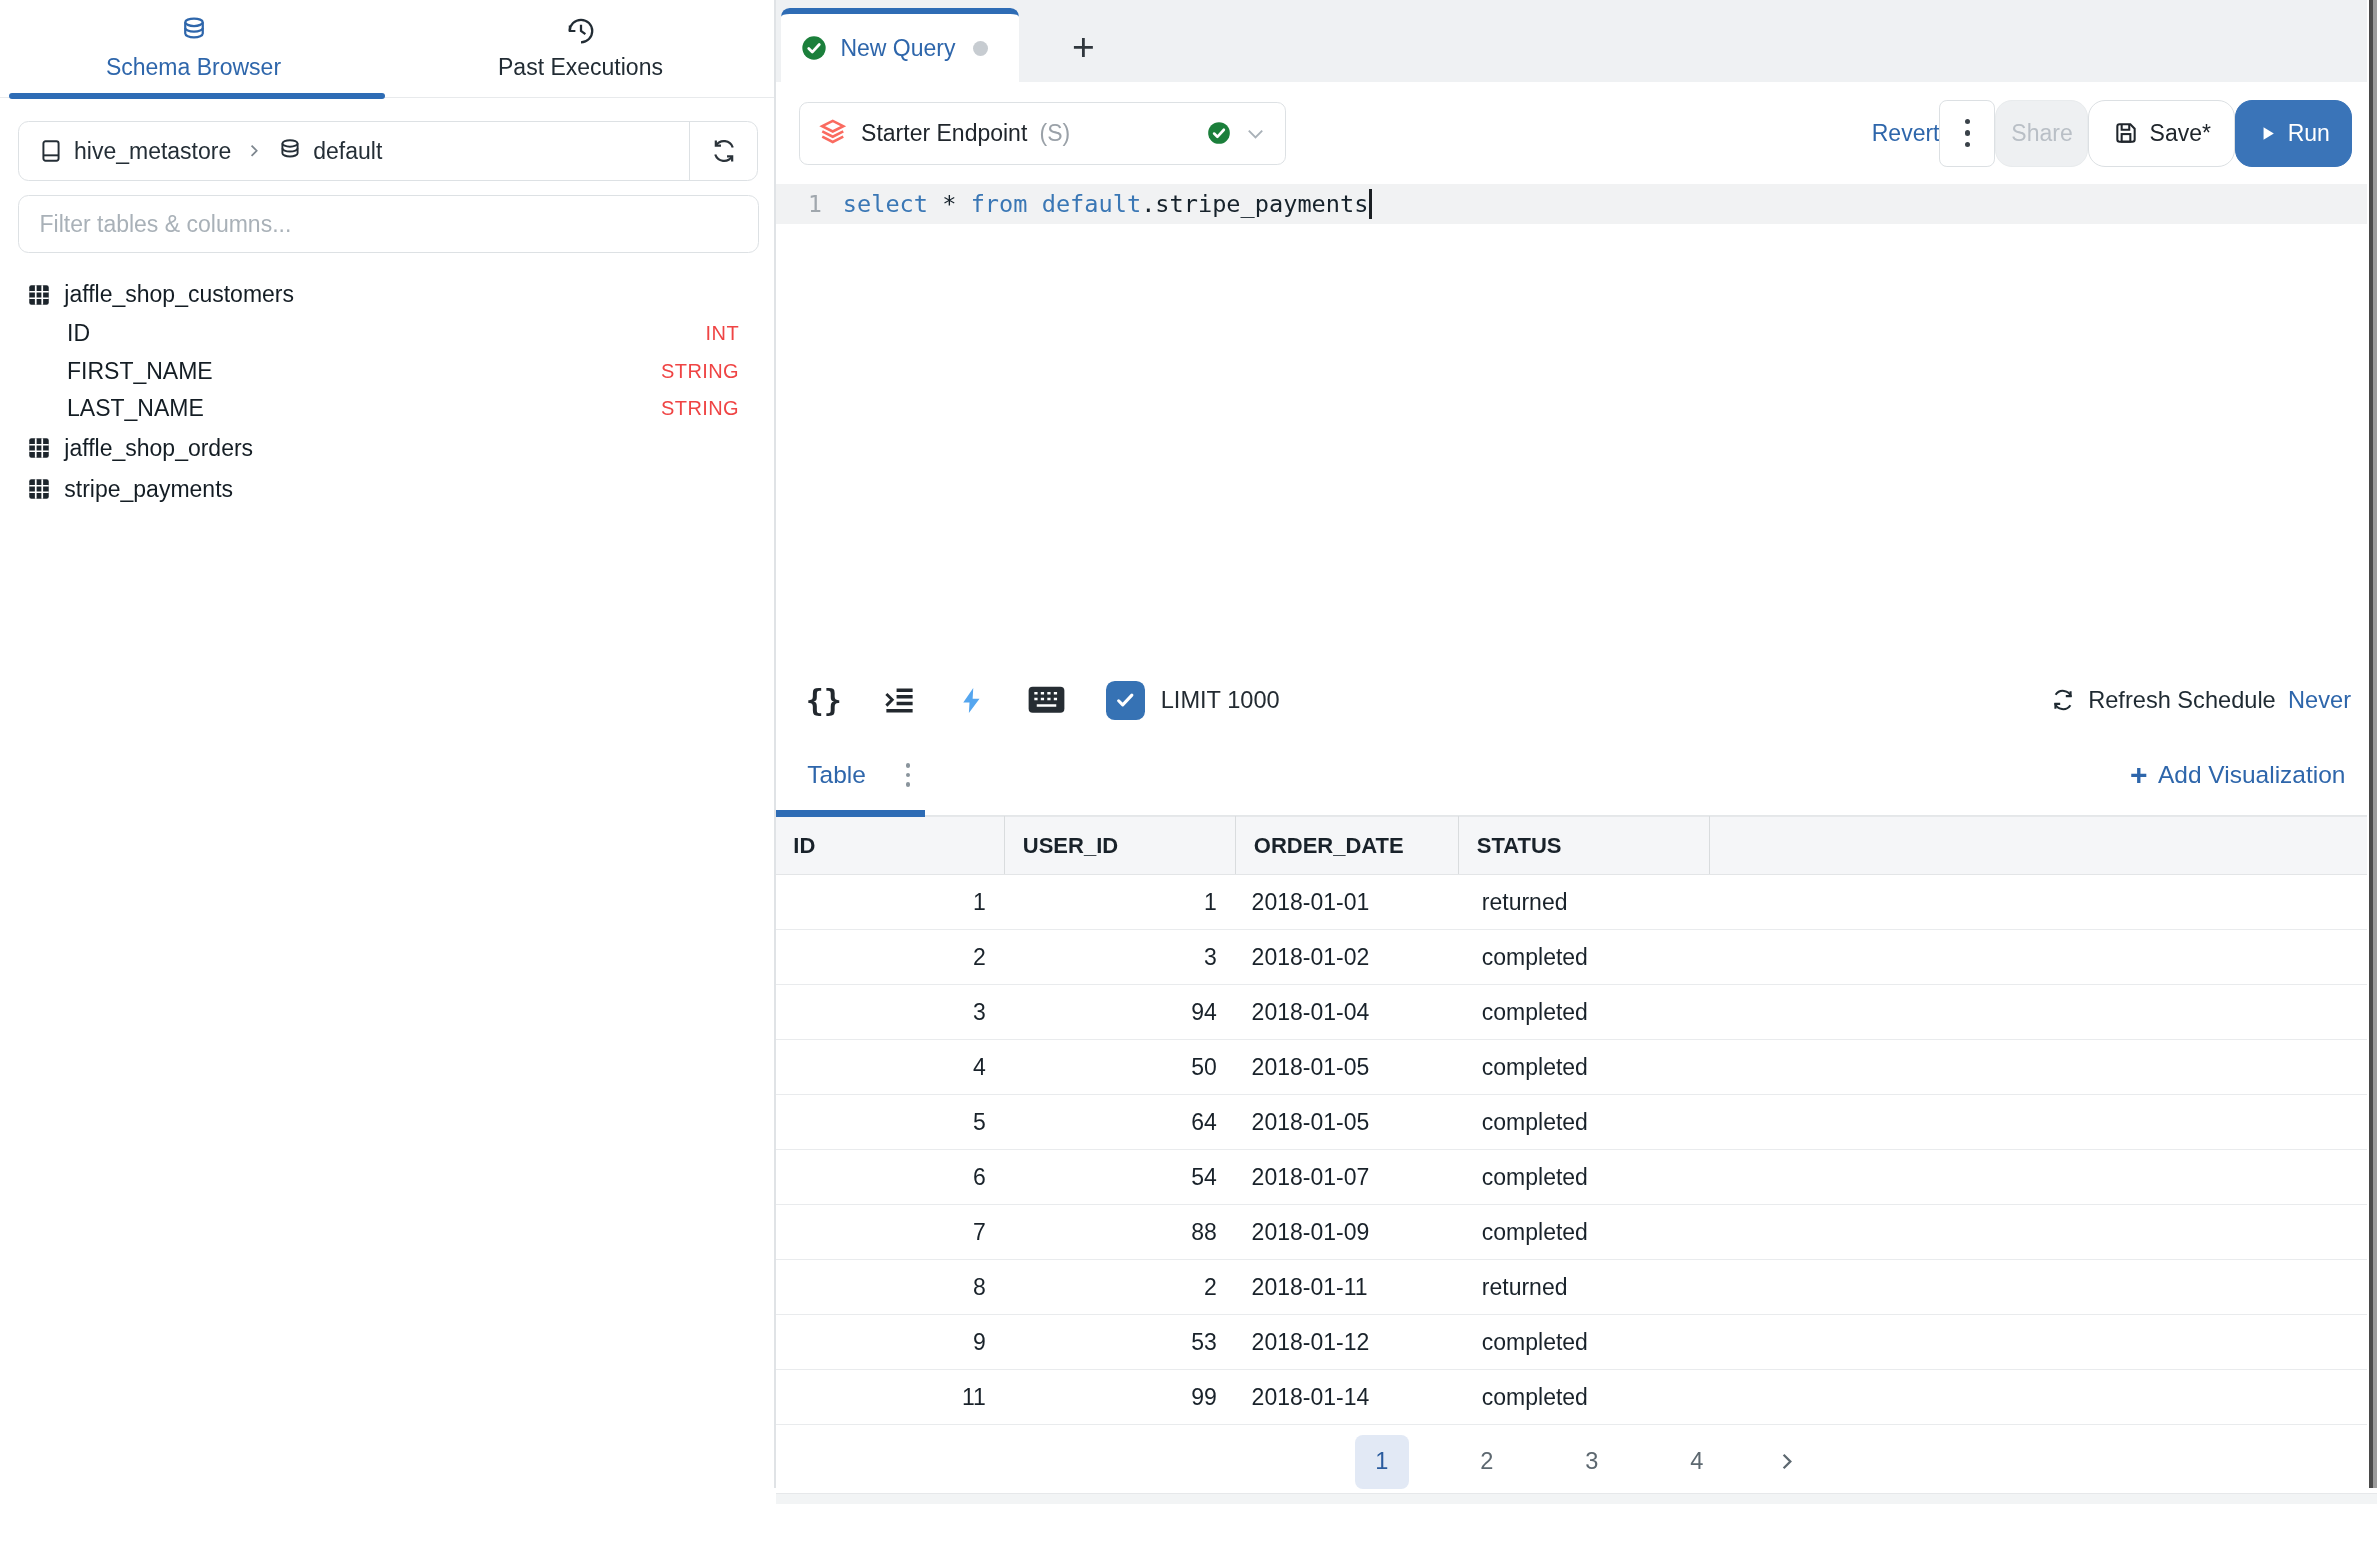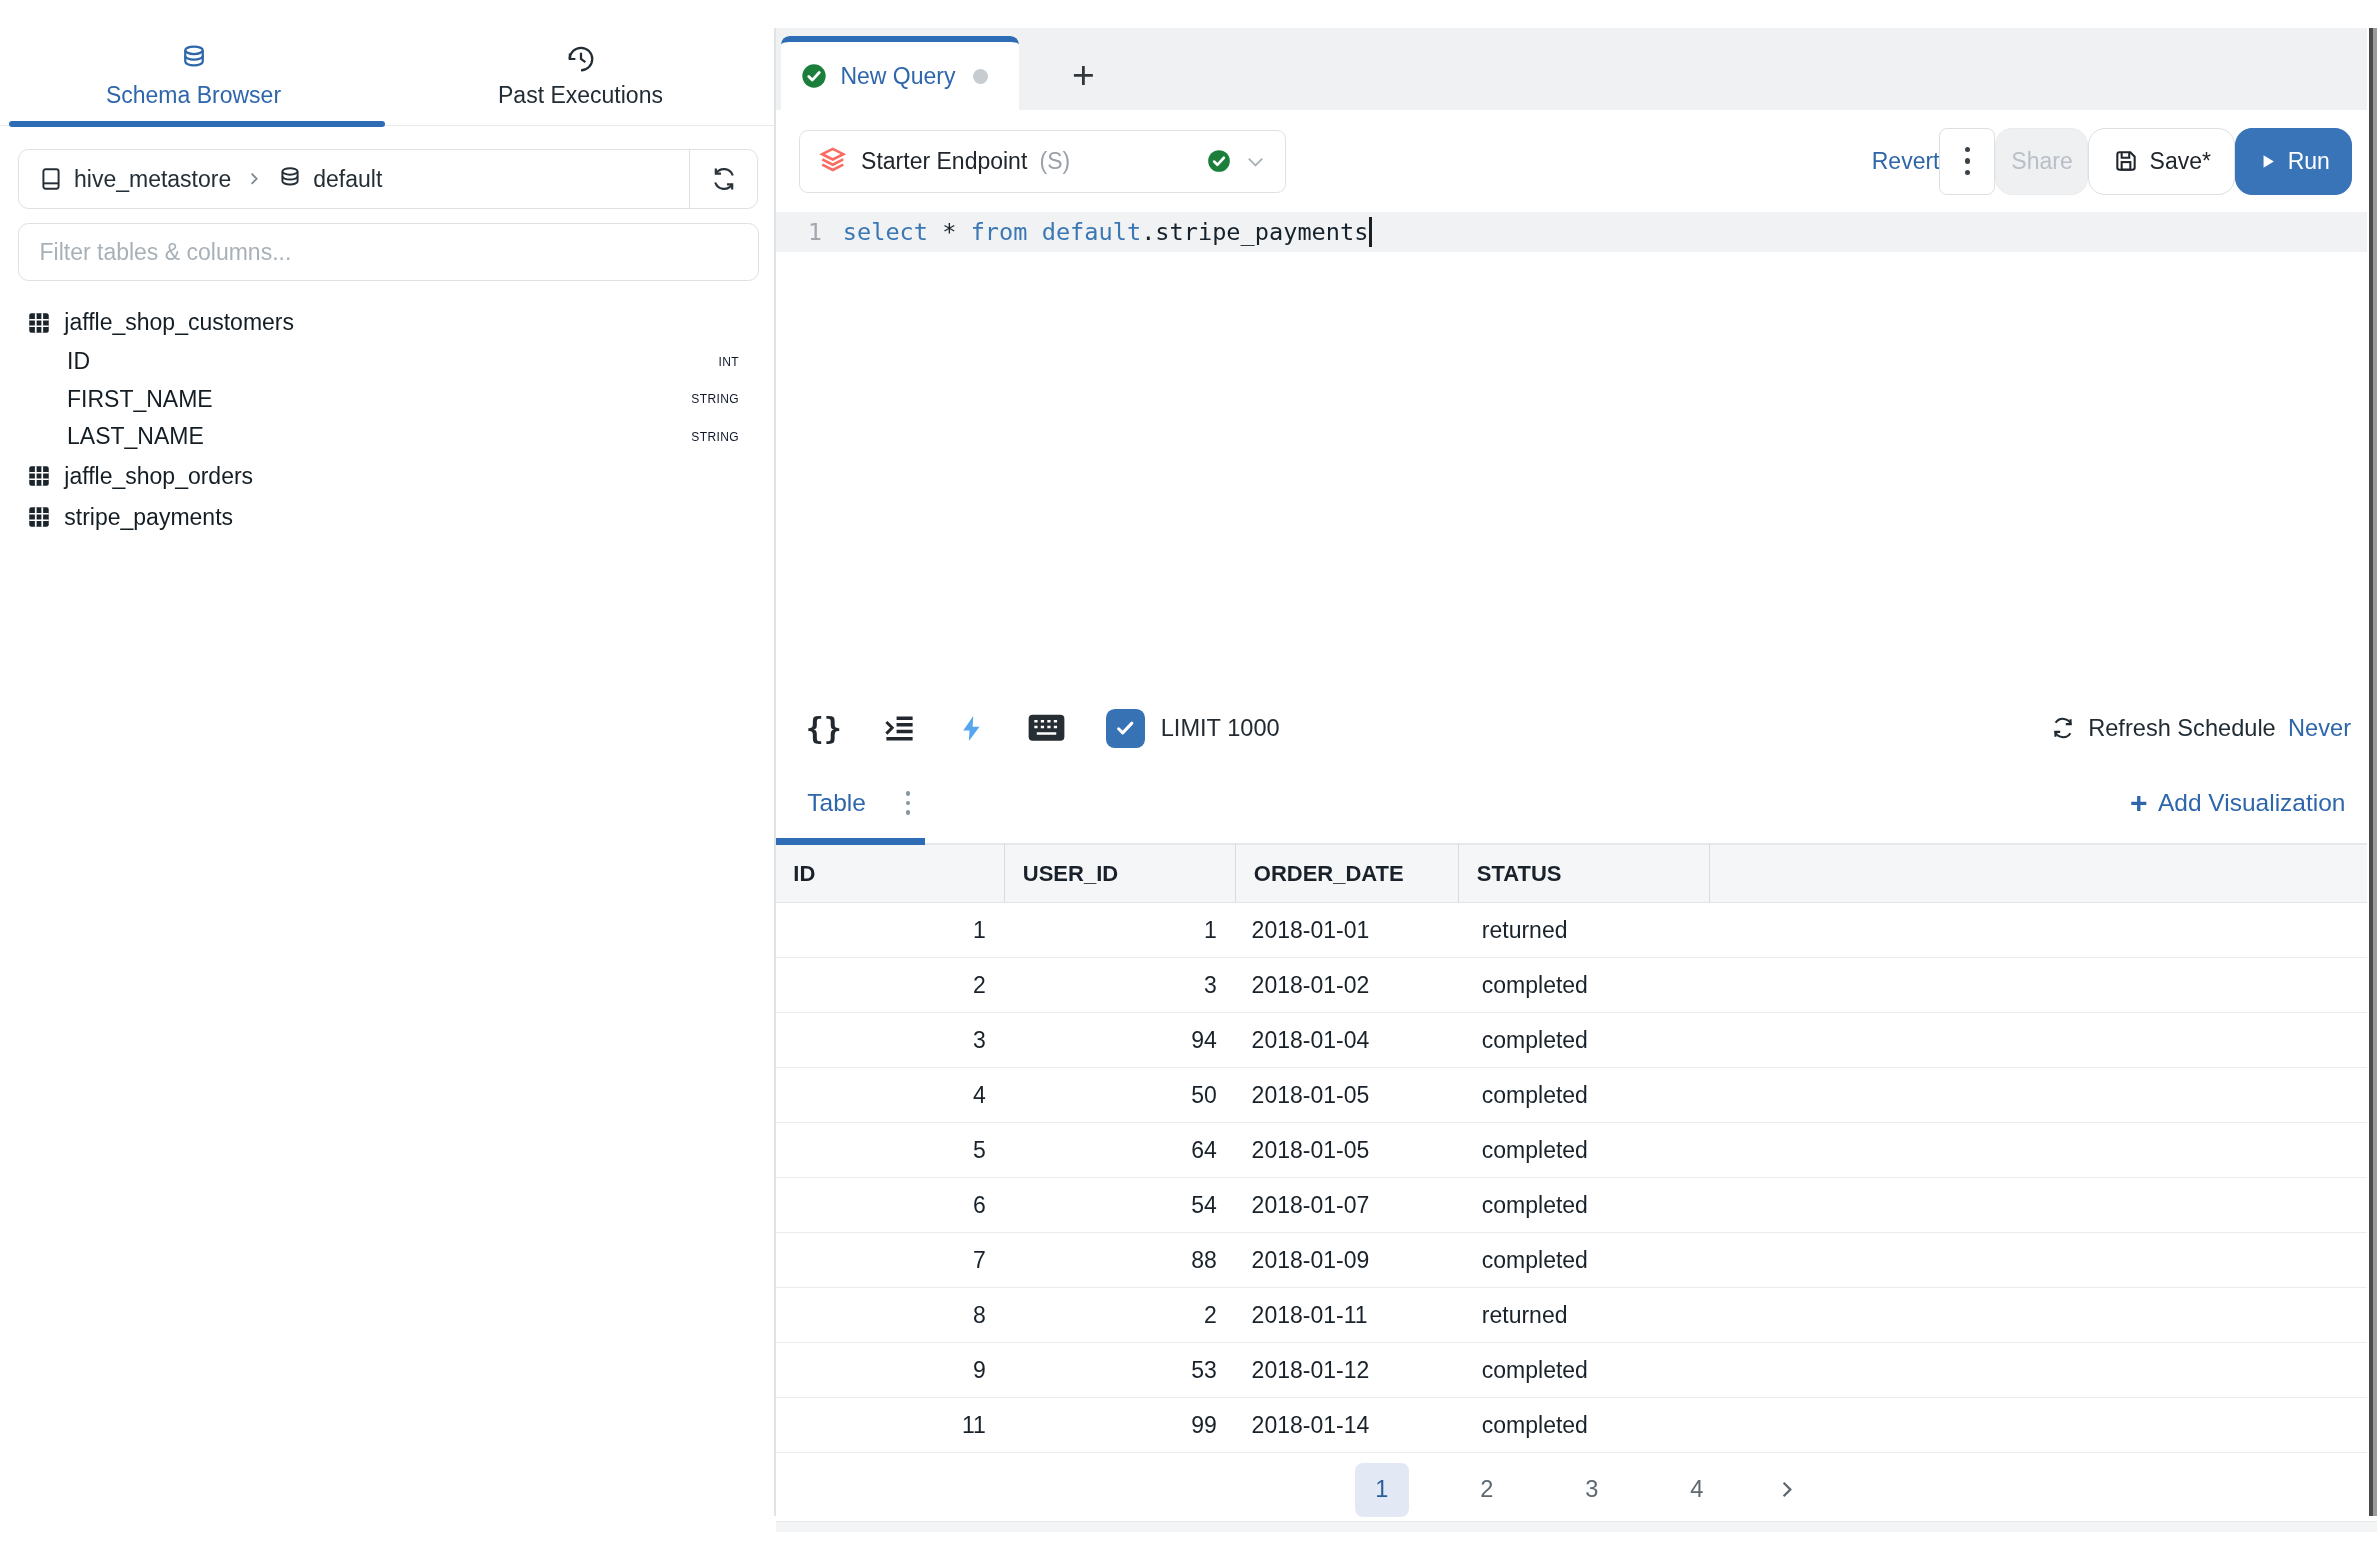--- a/index.html
+++ b/index.html
@@ -1,18 +1,18 @@
 <!DOCTYPE html>
 <html style="font-size:14px"><head>
 <meta charset="utf-8">
 <style>
   * { box-sizing: border-box; margin: 0; padding: 0; }
   html,body { width: 2377px; height: 1556px; overflow: hidden; background: #ffffff;
     font-family: "Liberation Sans", sans-serif; color: #1b262e; }
-  .app { position: relative; width: 2377px; height: 1488px; display: flex; margin-top: 28px; }
+  .app { position: relative; width: 2377px; height: 1488px; display: flex; }
 
   
   .sidebar { width: 774px; height: 100%; background: #fff; flex: 0 0 774px; position: relative; }
   .vdivider { width: 1.8px; background: #e0e3e6; flex: 0 0 1.8px; }
 
   .side-tabs { display: flex; height: 98px; border-bottom: 1.8px solid #e8eaec; }
   .side-tab { width: 50%; display: flex; flex-direction: column; align-items: center;
     justify-content: center; gap: 8.8px; position: relative; cursor: pointer;
     font-size: 23px; color: #222c34; }
   .side-tab .ticon { width: 30px; height: 30px; }
@@ -31,21 +31,21 @@
   .filter { margin: 14px 15.8px 0 17.5px; width: 741px; height: 58px; border: 1.8px solid #dde1e4;
     border-radius: 10.5px; font-size: 23px; padding: 0 21px; color: #242e36; outline: none;
     font-family: "Liberation Sans", sans-serif; }
   .filter::placeholder { color: #a9b1b8; }
 
   .tree { margin-top: 21px; font-size: 23px; }
   .tree-table { display: flex; align-items: center; gap: 12.3px; padding: 7px 17.5px 7px 26px;
     cursor: pointer; font-weight: 400; color: #141d24; }
   .tree-table .gicon { width: 26px; height: 26px; flex: 0 0 auto; }
   .tree-col { display: flex; align-items: center; padding: 5.3px 35px 5.3px 67px; color: #141d24; }
-  .tree-col .ctype { margin-left: auto; font-size: 12px; color: #0f172a; letter-spacing: 0.4px; }
+  .tree-col .ctype { margin-left: auto; font-size: 20px; color: #ef4444; letter-spacing: 0.4px; }
 
   
   .main { flex: 1 1 auto; display: flex; flex-direction: column; position: relative; background: #fff; }
 
   .querytabs { height: 82px; background: #eff1f3; display: flex; align-items: flex-end; flex: 0 0 82px; }
   .qtab { margin-left: 5.3px; height: 74px; width: 238px; background: #fff;
     border-top: 6.1px solid #2e6cb5; border-radius: 8.8px 8.8px 0 0;
     display: flex; align-items: center; padding: 0 19px; gap: 12.3px; cursor: pointer; text-align: right; }
   .qtab .qlabel { font-size: 23px; color: #2e66ab; }
   .qtab .dot { width: 15px; height: 15px; border-radius: 50%; background: #c7ccd1; margin-left: 5.3px; }

